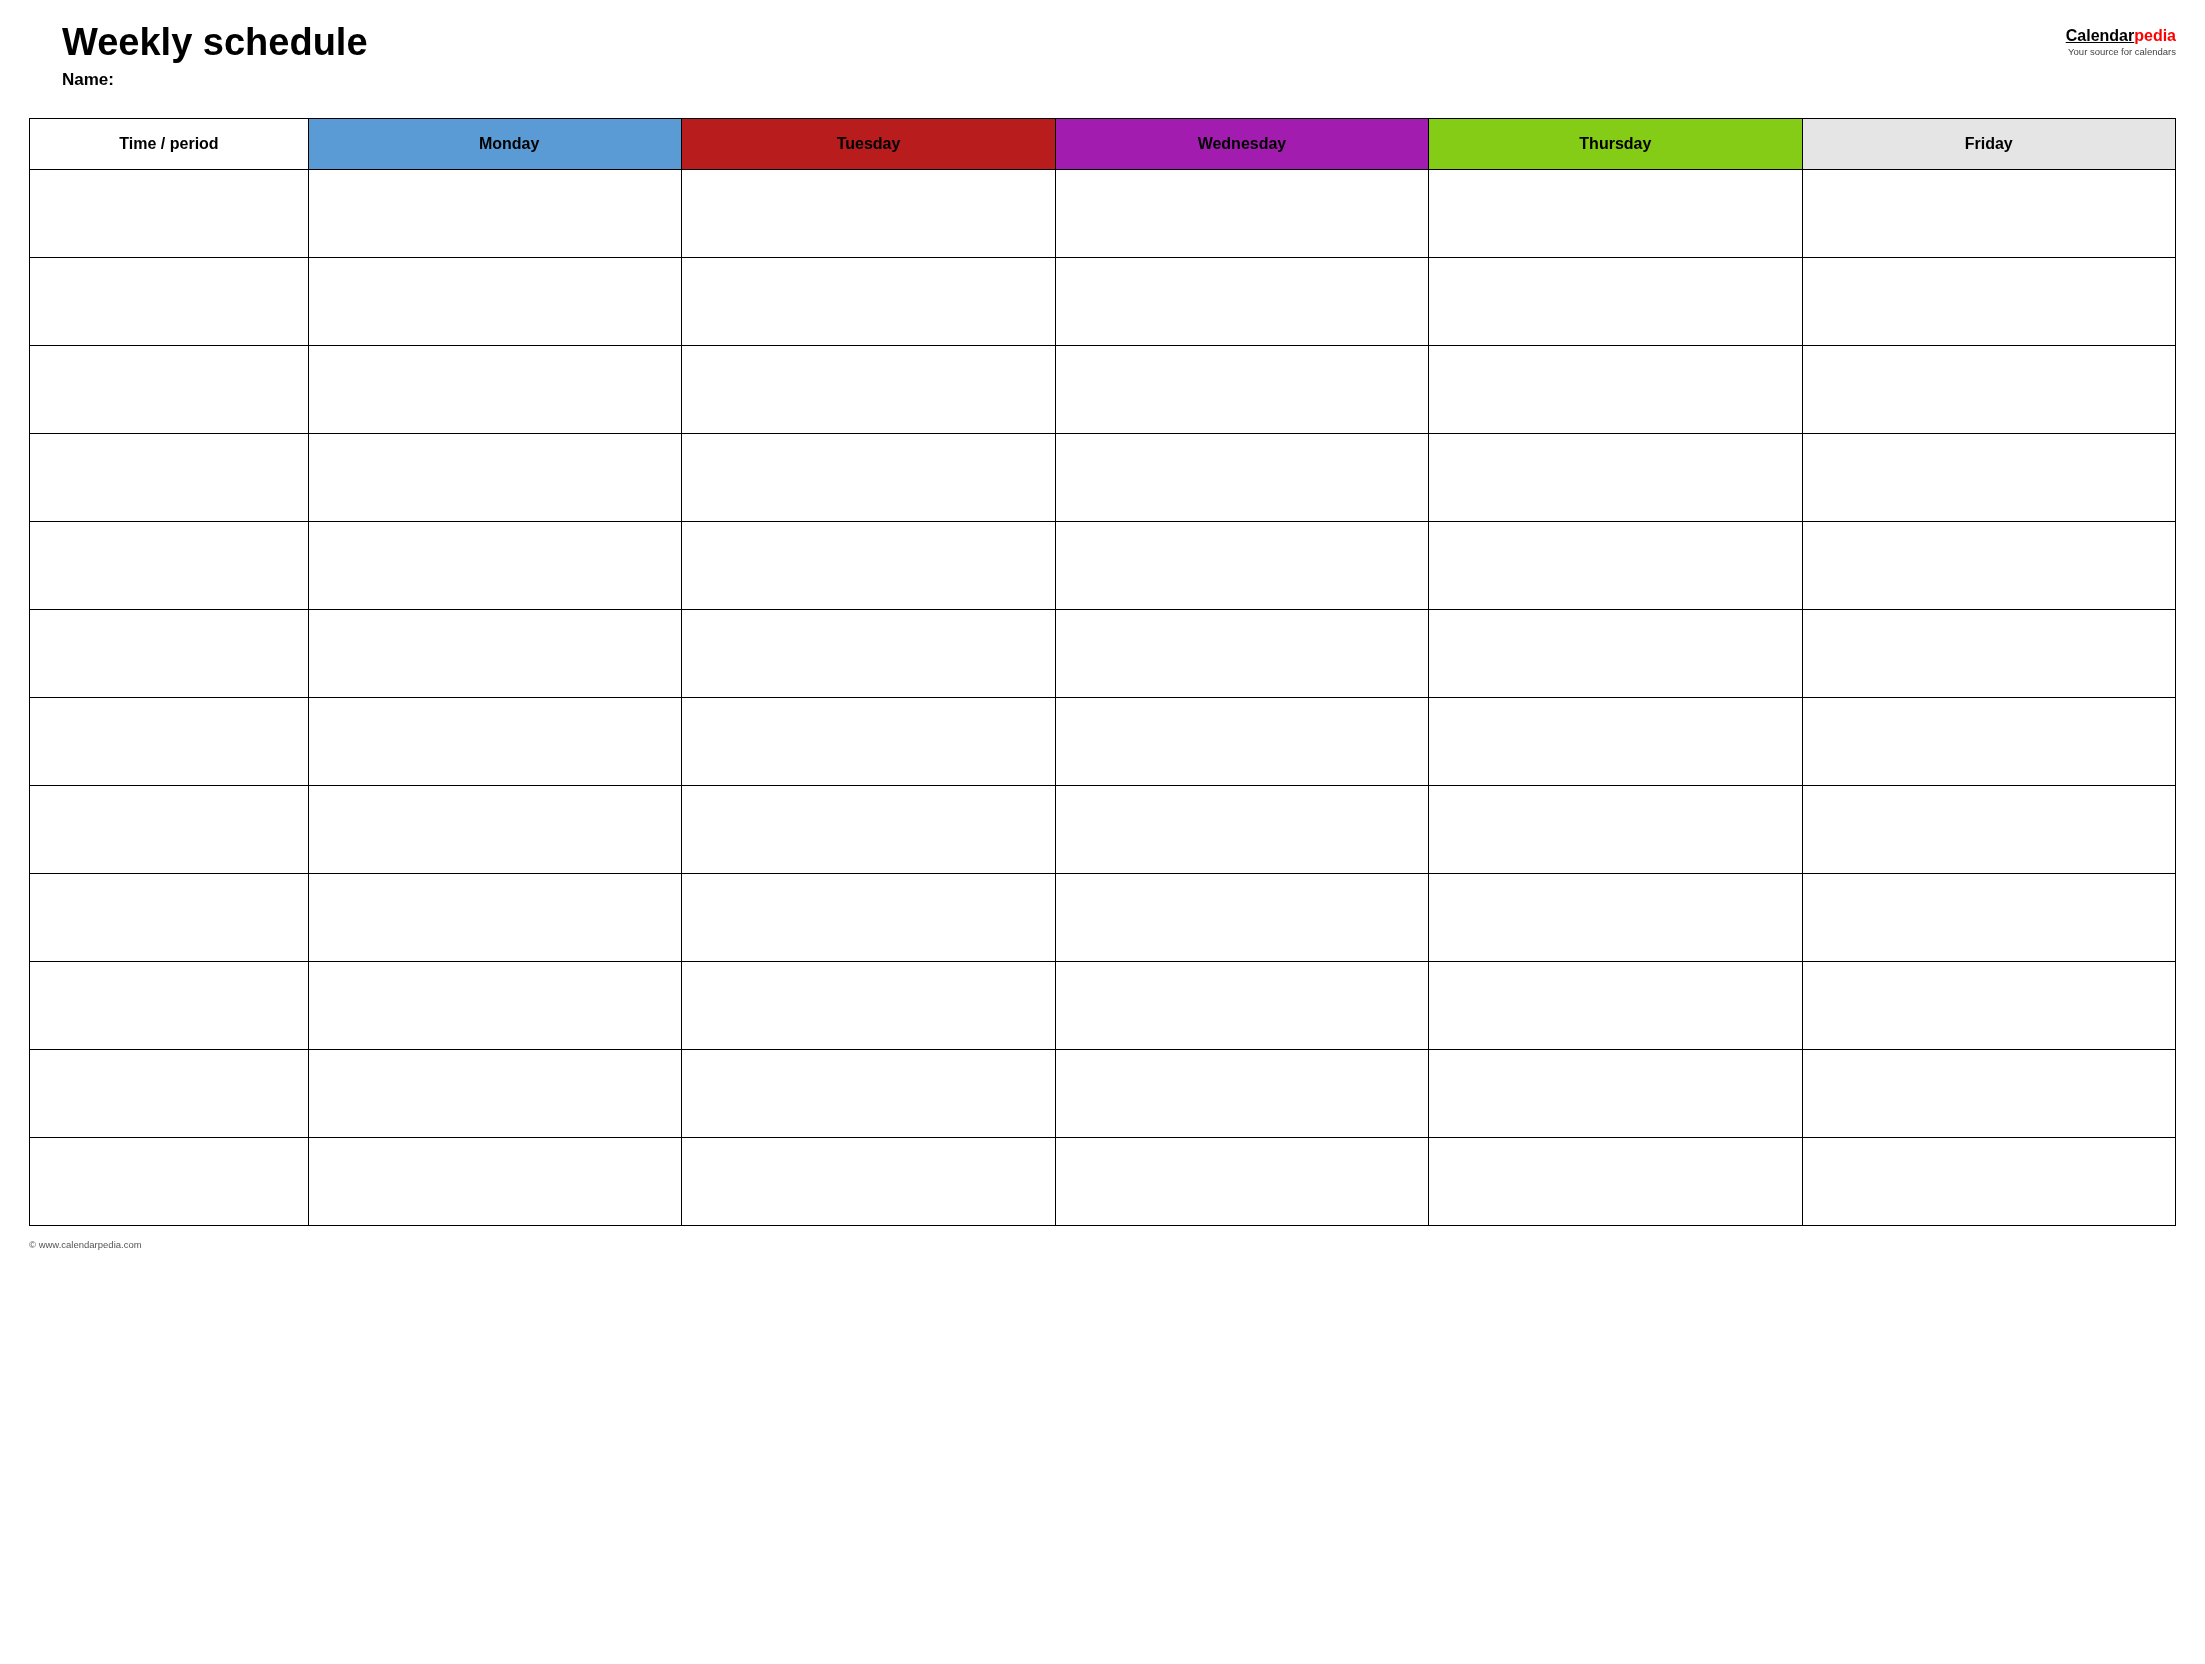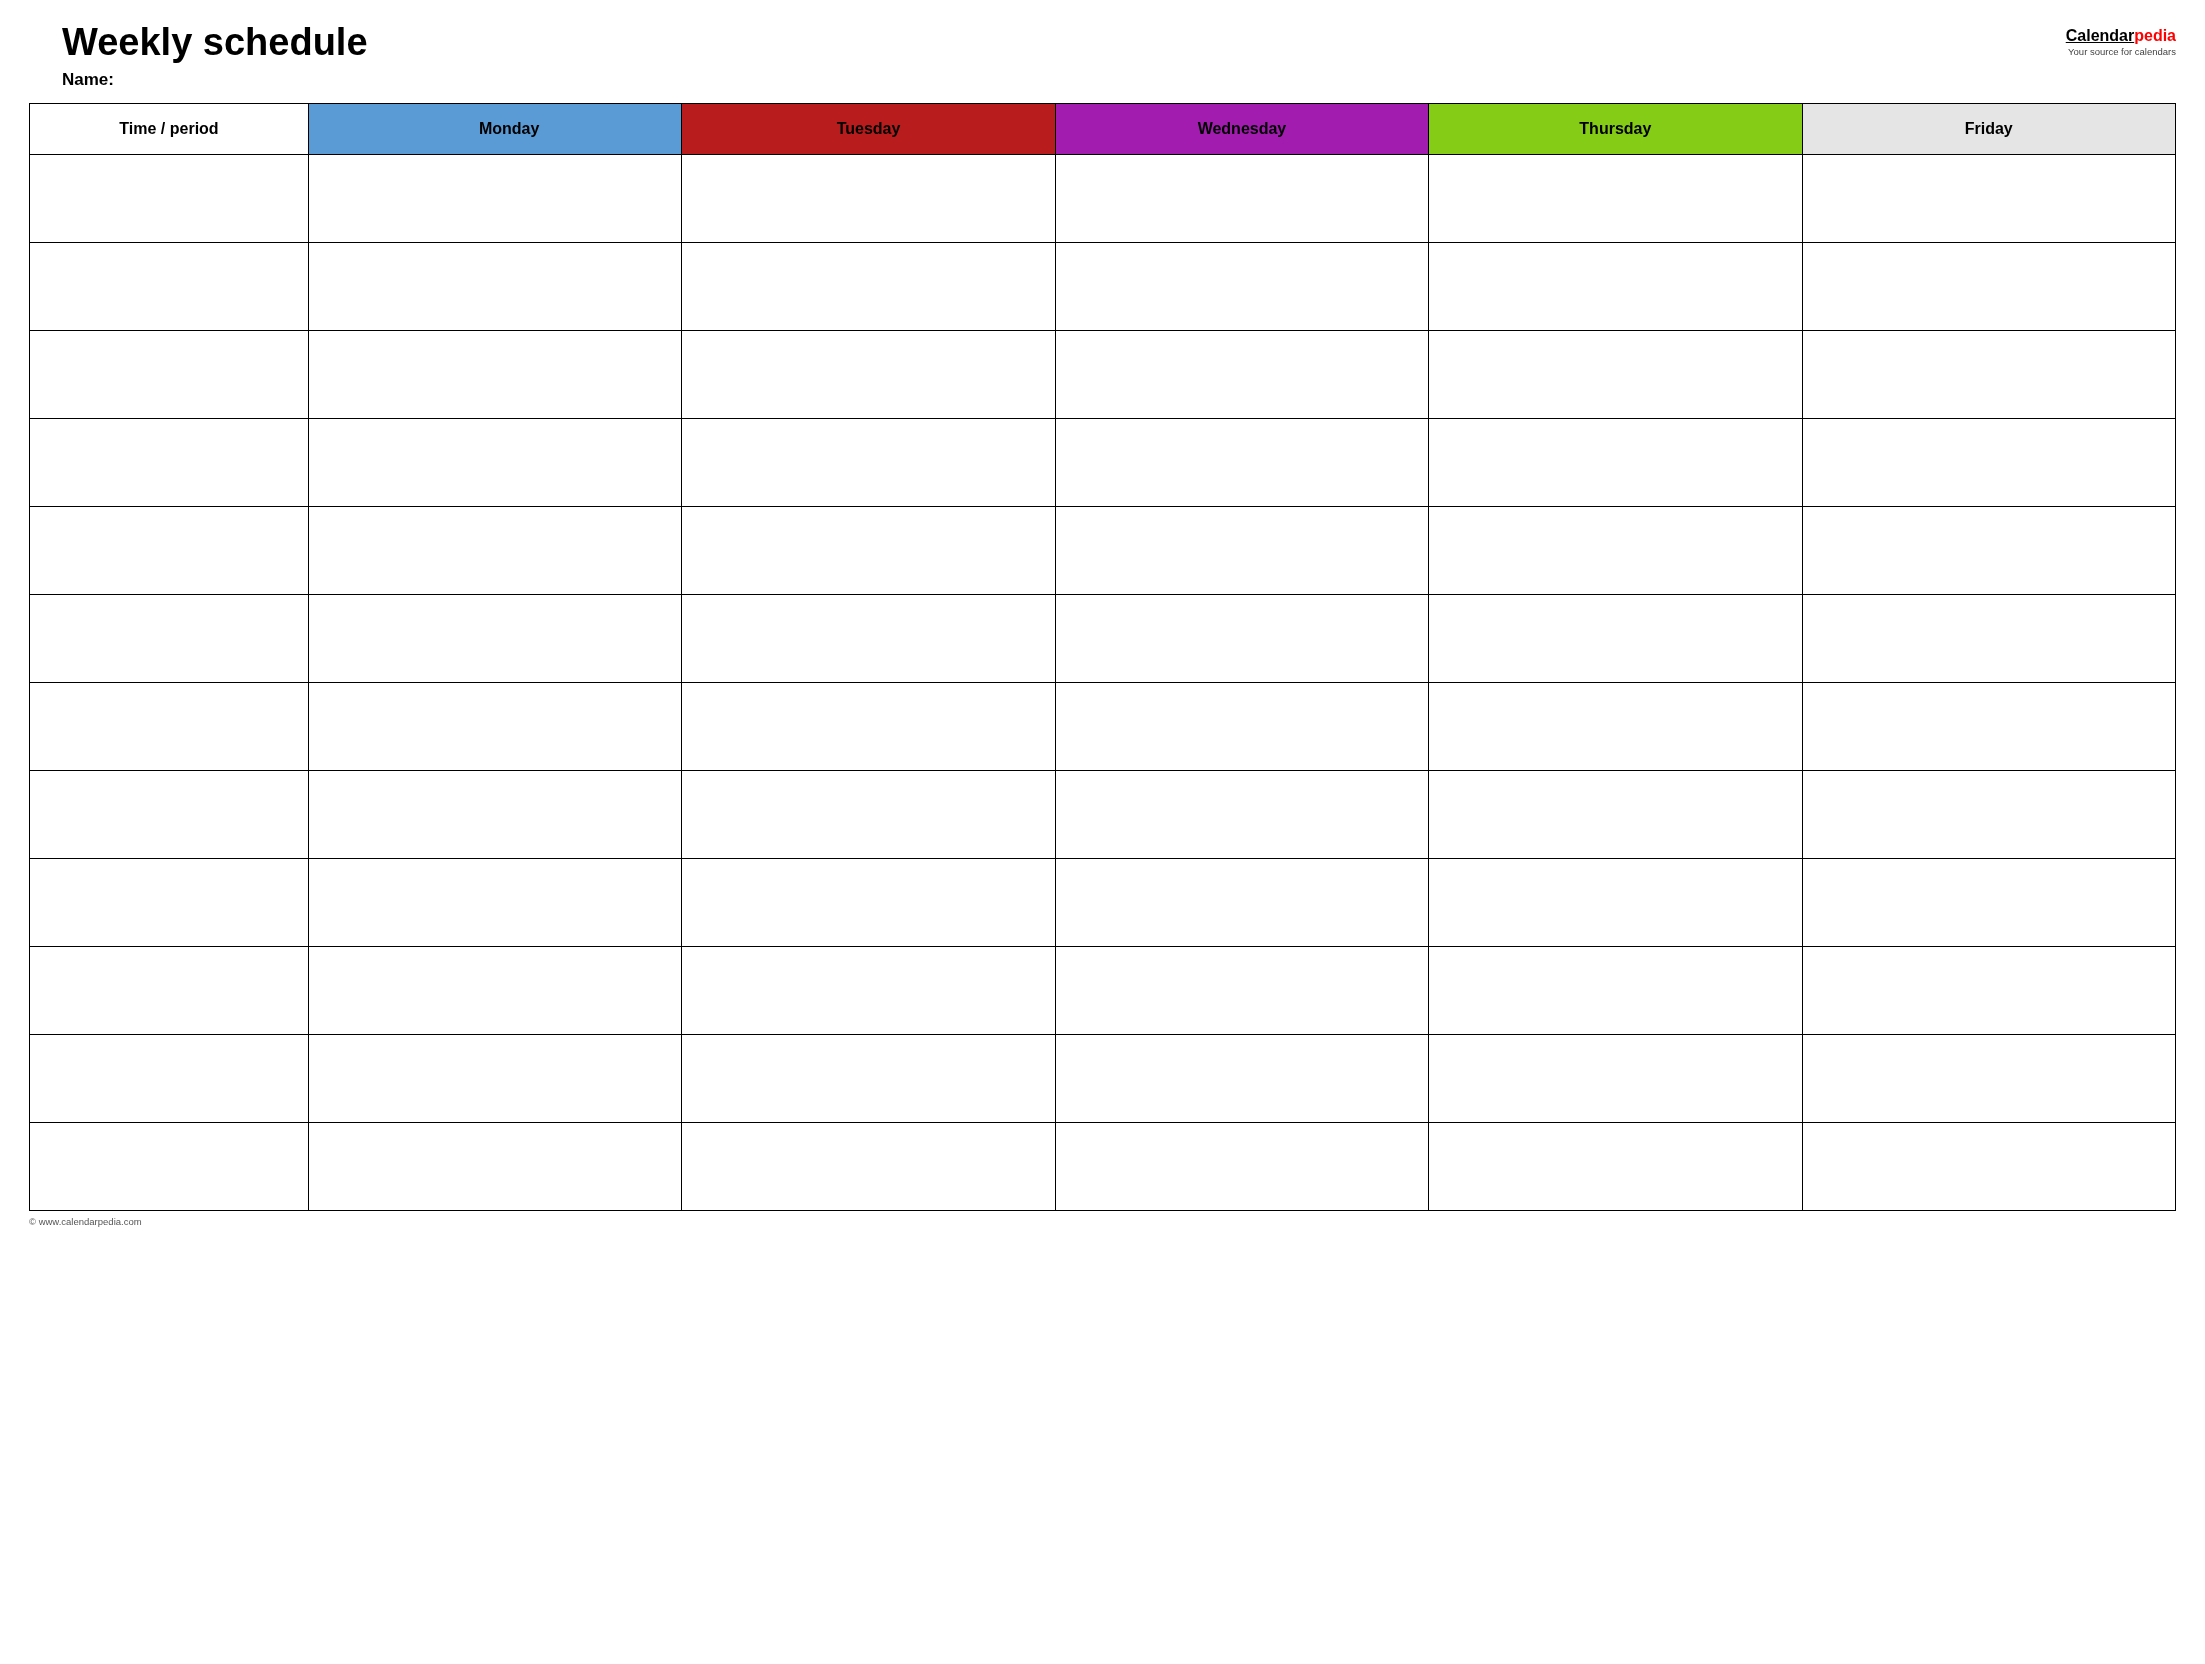--- a/index.html
+++ b/index.html
@@ -67,21 +67,21 @@
     .logo-subtitle {
       font-size: 9.5px;
       color: #444444;
       margin-top: 1.5px;
     }
 
     .schedule-table {
       width: 100%;
       border-collapse: collapse;
       border: 1.5px solid #000000;
-      margin-top: 13px;
+      margin-top: 28px;
     }
 
     .schedule-table th,
     .schedule-table td {
       border: 0.7px solid #000000;
       height: 88px;
     }
 
     .schedule-table thead th {
       height: 51px;
@@ -130,21 +130,21 @@
       background-color: #e5e5e5;
       color: #000000;
       width: 17.4%;
     }
 
     .schedule-table tbody td {
       background-color: #ffffff;
     }
 
     .footer {
-      margin-top: 5px;
+      margin-top: 13px;
       font-size: 9.5px;
       color: #555555;
     }
   </style>
 </head>
 <body>
 
 <div class="header-section">
   <div class="title-area">
     <h1 class="main-title">Weekly schedule</h1>

